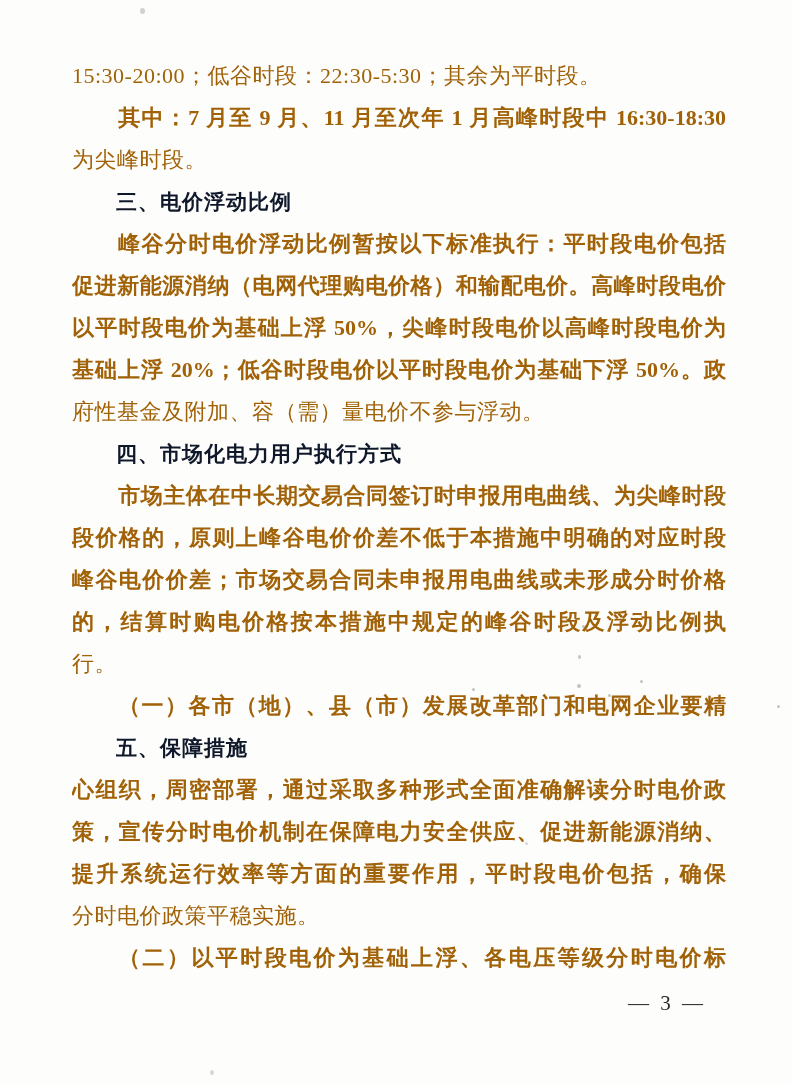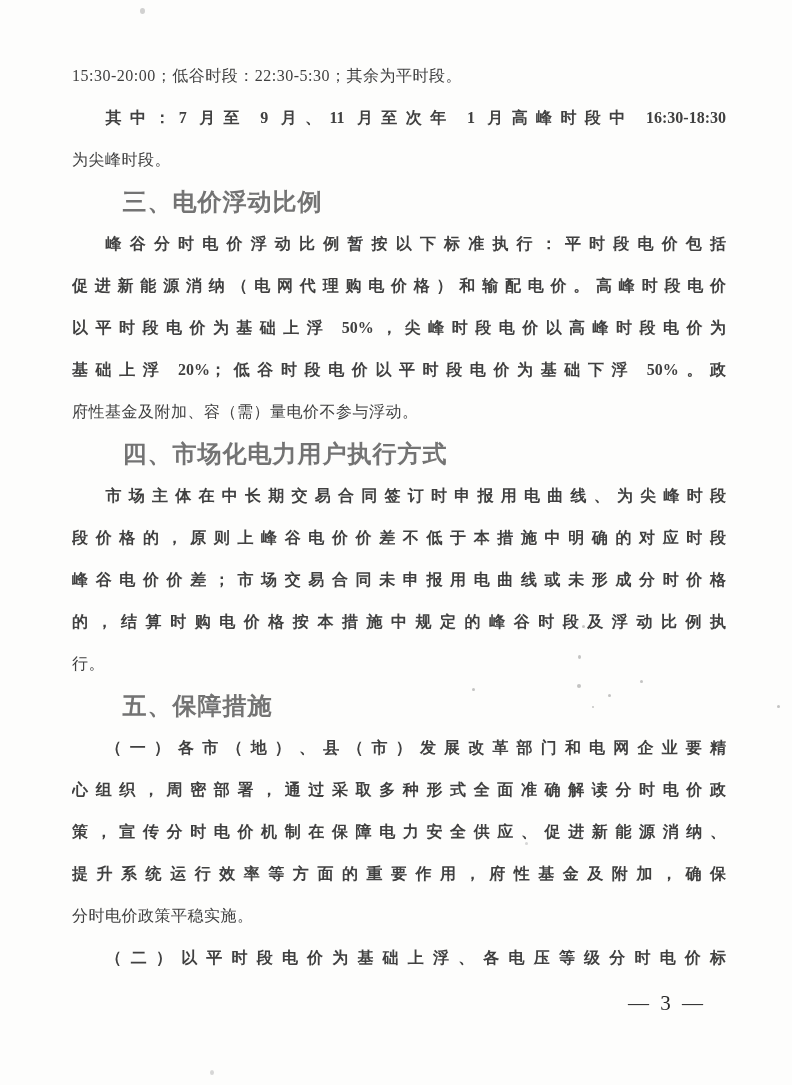--- a/index.html
+++ b/index.html
@@ -19,42 +19,42 @@
   .doc-body {
     position: absolute;
     left: 72px;
     top: 55px;
     width: 654px;
   }
   .line {
     display: block;
     height: 42px;
     line-height: 42px;
-    font-size: 16px;
-    color: #404040;
+    font-size: 22px;
+    color: #a16207;
     font-family: "Liberation Serif", "DejaVu Serif", serif;
     letter-spacing: 0.5px;
     text-align: left;
     overflow: hidden;
     white-space: normal;
   }
   .line.justify {
     text-align: justify;
     text-align-last: justify;
     letter-spacing: 0;
     font-weight: bold;
   }
   .line.indent {
     text-indent: 2.1em;
   }
   .line.heading {
     font-family: "Liberation Sans", "DejaVu Sans", sans-serif;
     font-weight: 700;
-    font-size: 24px;
-    color: #737373;
+    font-size: 21px;
+    color: #0f172a;
     letter-spacing: 1px;
   }
   .page-number {
     position: absolute;
     top: 988px;
     right: 86px;
     height: 30px;
     line-height: 30px;
     font-size: 21px;
     color: #2a2a2a;
@@ -83,25 +83,25 @@
       <div class="line justify">促进新能源消纳（电网代理购电价格）和输配电价。高峰时段电价</div>
       <div class="line justify">以平时段电价为基础上浮 50%，尖峰时段电价以高峰时段电价为</div>
       <div class="line justify">基础上浮 20%；低谷时段电价以平时段电价为基础下浮 50%。政</div>
       <div class="line">府性基金及附加、容（需）量电价不参与浮动。</div>
       <div class="line heading indent">四、市场化电力用户执行方式</div>
       <div class="line indent justify">市场主体在中长期交易合同签订时申报用电曲线、为尖峰时段</div>
       <div class="line justify">段价格的，原则上峰谷电价价差不低于本措施中明确的对应时段</div>
       <div class="line justify">峰谷电价价差；市场交易合同未申报用电曲线或未形成分时价格</div>
       <div class="line justify">的，结算时购电价格按本措施中规定的峰谷时段及浮动比例执</div>
       <div class="line">行。</div>
+      <div class="line indent justify">（一）各市（地）、县（市）发展改革部门和电网企业要精</div>
       <div class="line heading indent">五、保障措施</div>
-      <div class="line indent justify">（一）各市（地）、县（市）发展改革部门和电网企业要精</div>
       <div class="line justify">心组织，周密部署，通过采取多种形式全面准确解读分时电价政</div>
       <div class="line justify">策，宣传分时电价机制在保障电力安全供应、促进新能源消纳、</div>
-      <div class="line justify">提升系统运行效率等方面的重要作用，府性基金及附加，确保</div>
+      <div class="line justify">提升系统运行效率等方面的重要作用，平时段电价包括，确保</div>
       <div class="line">分时电价政策平稳实施。</div>
       <div class="line indent justify">（二）以平时段电价为基础上浮、各电压等级分时电价标</div>
     </div>
 
   <div class="page-number">— 3 —</div>
 
   <div class="speck" style="left:140px; top:8px;  width:5px; height:6px; opacity:0.35;"></div>
   <div class="speck" style="left:582px; top:625px; width:3px; height:3px;"></div>
   <div class="speck" style="left:578px; top:655px; width:3px; height:4px;"></div>
   <div class="speck" style="left:472px; top:688px; width:3px; height:3px;"></div>

